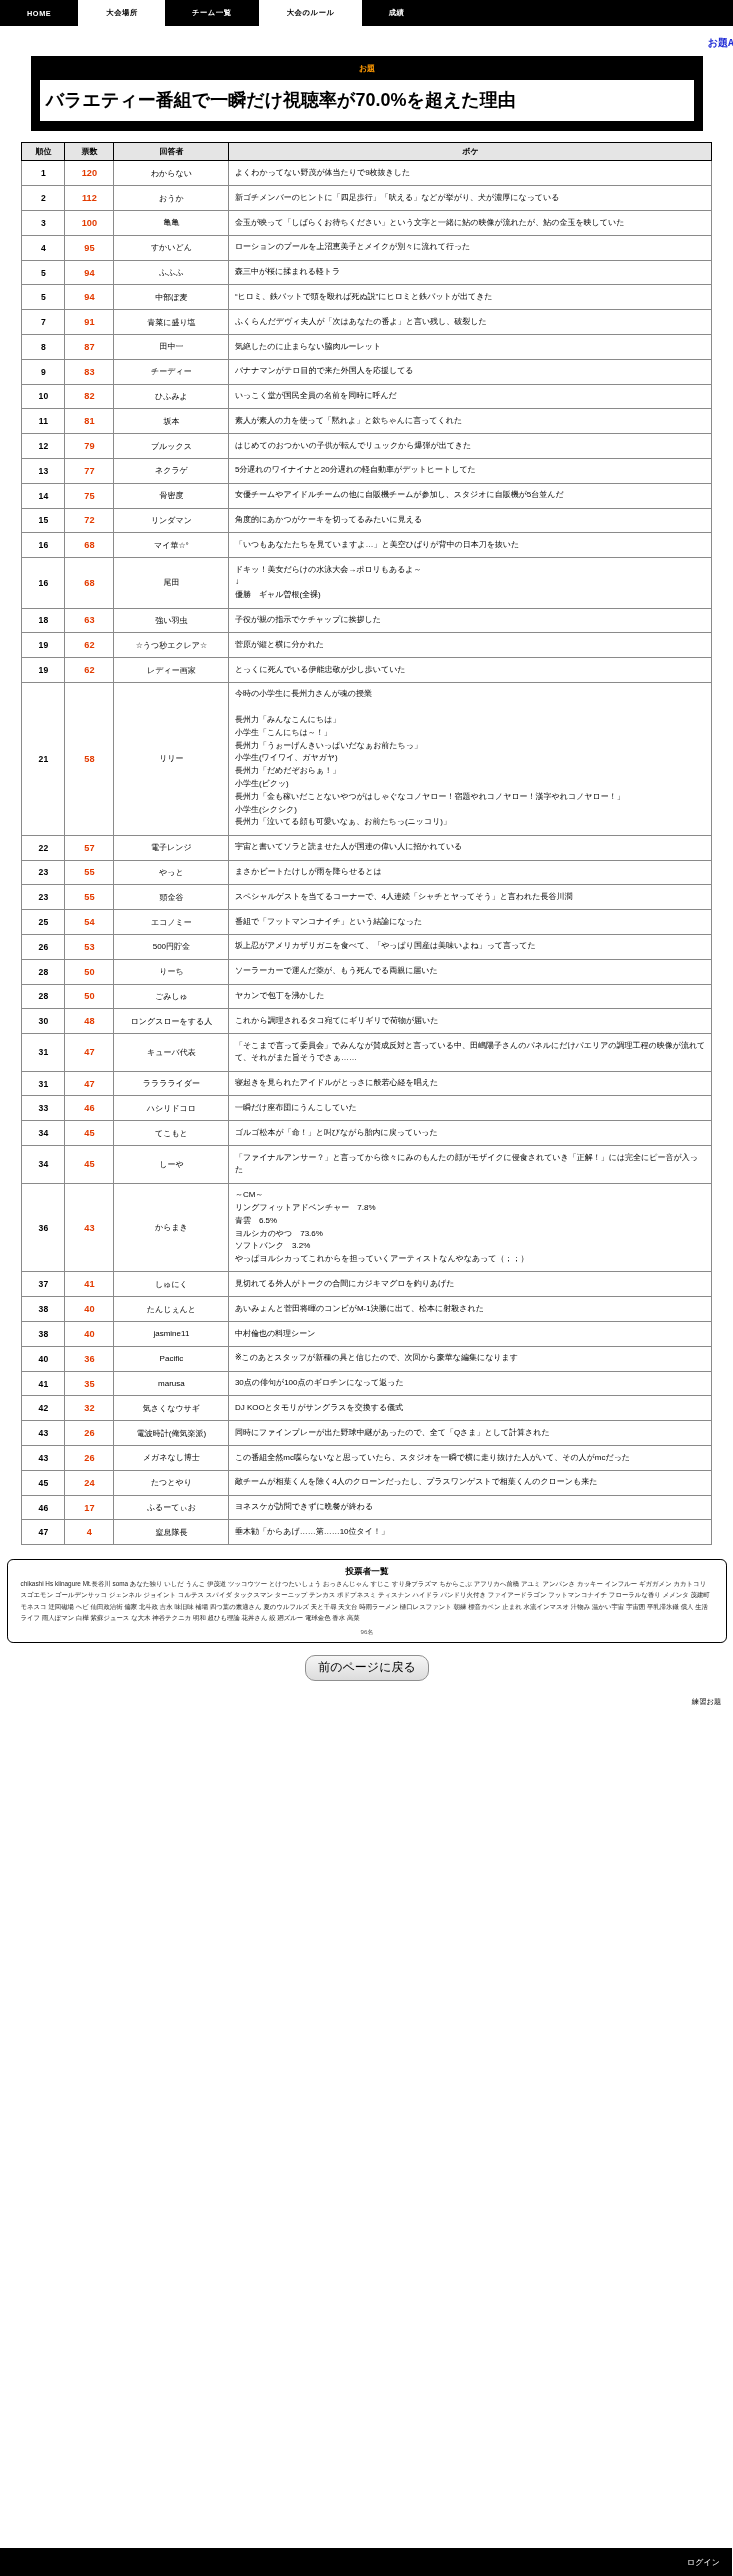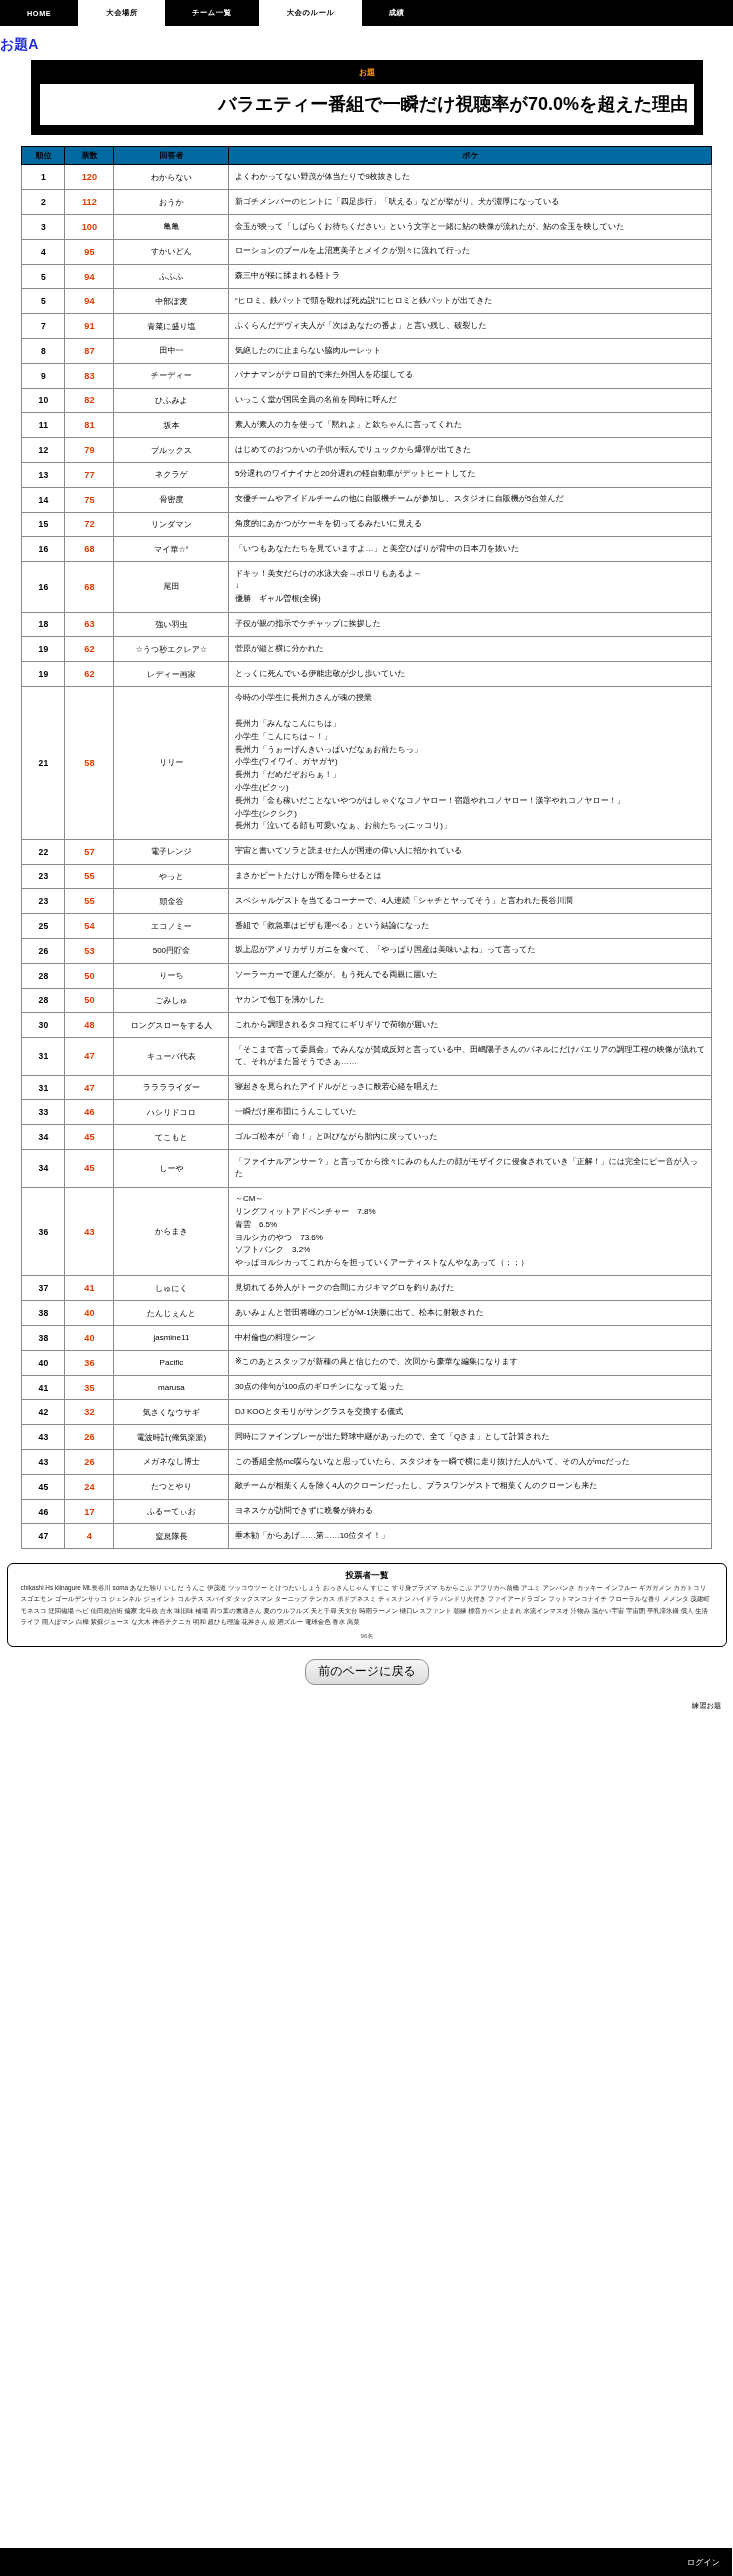--- a/index.html
+++ b/index.html
@@ -6,31 +6,31 @@
     font-family:"Liberation Sans","DejaVu Sans",sans-serif;}
   body{width:734px;min-height:2576px;position:relative;}
 
   
   .nav{background:#000;height:26px;display:flex;align-items:stretch;}
   .nav-item{display:flex;align-items:center;padding:0 27px;color:#fff;
     font-size:7.3px;font-weight:bold;letter-spacing:0.6px;cursor:pointer;white-space:nowrap;}
   .nav-item.light{background:#fff;color:#000;padding-left:28px;}
 
   
-  .page-title{text-align:left;color:#1f2bd6;font-weight:bold;font-size:14px;margin:9.8px 0 6.1px;}
+  .page-title{text-align:right;color:#1f2bd6;font-weight:bold;font-size:10px;margin:9.8px 0 6.1px;font-family:Liberation Mono, monospace;}
 
   
   .prompt-box{margin:0 31px;background:#000;border-radius:0;padding:6.1px 8.6px 9.8px;}
   .prompt-label{color:#ff9900;text-align:center;font-size:8px;font-weight:bold;margin:1.2px 0 5.5px;}
-  .prompt-inner{background:#fff;padding:9.2px 6.1px;text-align:right;
+  .prompt-inner{background:#fff;padding:9.2px 6.1px;text-align:left;
     font-size:18px;font-weight:bold;color:#000;line-height:1.3;}
 
   
   table.rank-table{margin:11px 21.4px 0;width:691px;border-collapse:collapse;border:1.8px solid #000;}
-  .rank-table th{background:#0369a1;border:0.6px solid #000;font-size:8px;padding:3.1px 2.4px;color:#000;text-align:center;}
+  .rank-table th{background:#e5e5e5;border:0.6px solid #000;font-size:8px;padding:3.1px 2.4px;color:#000;text-align:center;}
   .rank-table td{border:0.6px solid #8a8a8a;font-size:8px;padding:5.5px 5.5px;vertical-align:middle;background:#fff;}
   .rank-table td.rank{width:31px;text-align:center;font-weight:bold;font-size:8.6px;}
   .rank-table td.votes{width:37px;text-align:center;font-weight:bold;color:#e33b00;font-size:9.2px;}
   .rank-table td.name{width:103px;text-align:center;}
   .rank-table td.answer{white-space:pre-wrap;line-height:1.6;}
 
   
   .voters-box{margin:13.5px 7.3px 0;border:1.2px solid #000;border-radius:6.1px;padding:6.1px 12.2px 4.9px;}
   .voters-title{text-align:center;font-weight:bold;font-size:8.6px;margin-bottom:0;}
   .voters-names{font-size:6.4px;line-height:1.8;color:#222;}
@@ -229,21 +229,21 @@
       <tr>
         <td class="rank">23</td>
         <td class="votes">55</td>
         <td class="name">頭金谷</td>
         <td class="answer">スペシャルゲストを当てるコーナーで、4人連続「シャチとヤってそう」と言われた長谷川潤</td>
       </tr>
       <tr>
         <td class="rank">25</td>
         <td class="votes">54</td>
         <td class="name">エコノミー</td>
-        <td class="answer">番組で「救急車はピザも運べる」という結論になった</td>
+        <td class="answer">番組で「フットマンコナイチ」という結論になった</td>
       </tr>
       <tr>
         <td class="rank">26</td>
         <td class="votes">53</td>
         <td class="name">500円貯金</td>
         <td class="answer">坂上忍がアメリカザリガニを食べて、「やっぱり国産は美味いよね」って言ってた</td>
       </tr>
       <tr>
         <td class="rank">28</td>
         <td class="votes">50</td>

